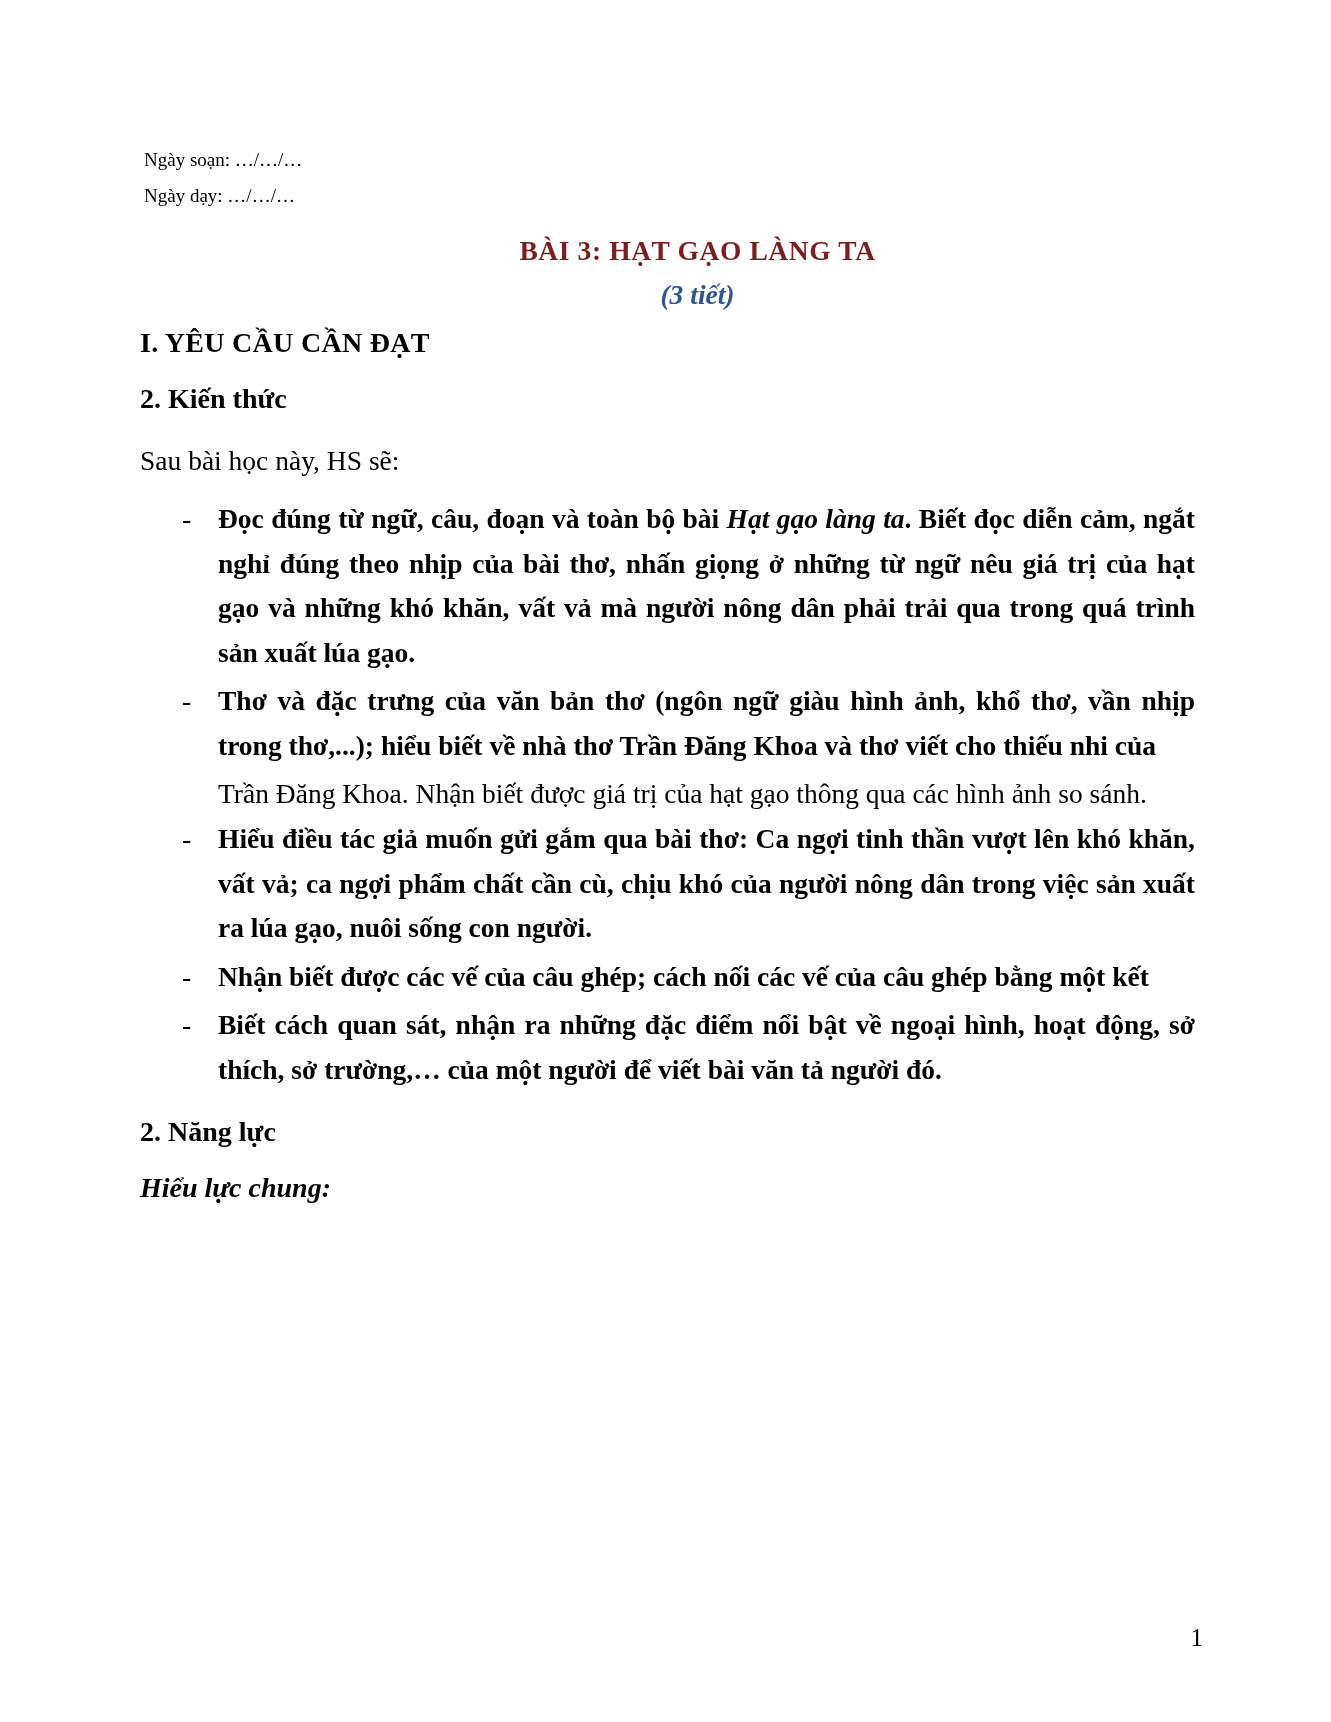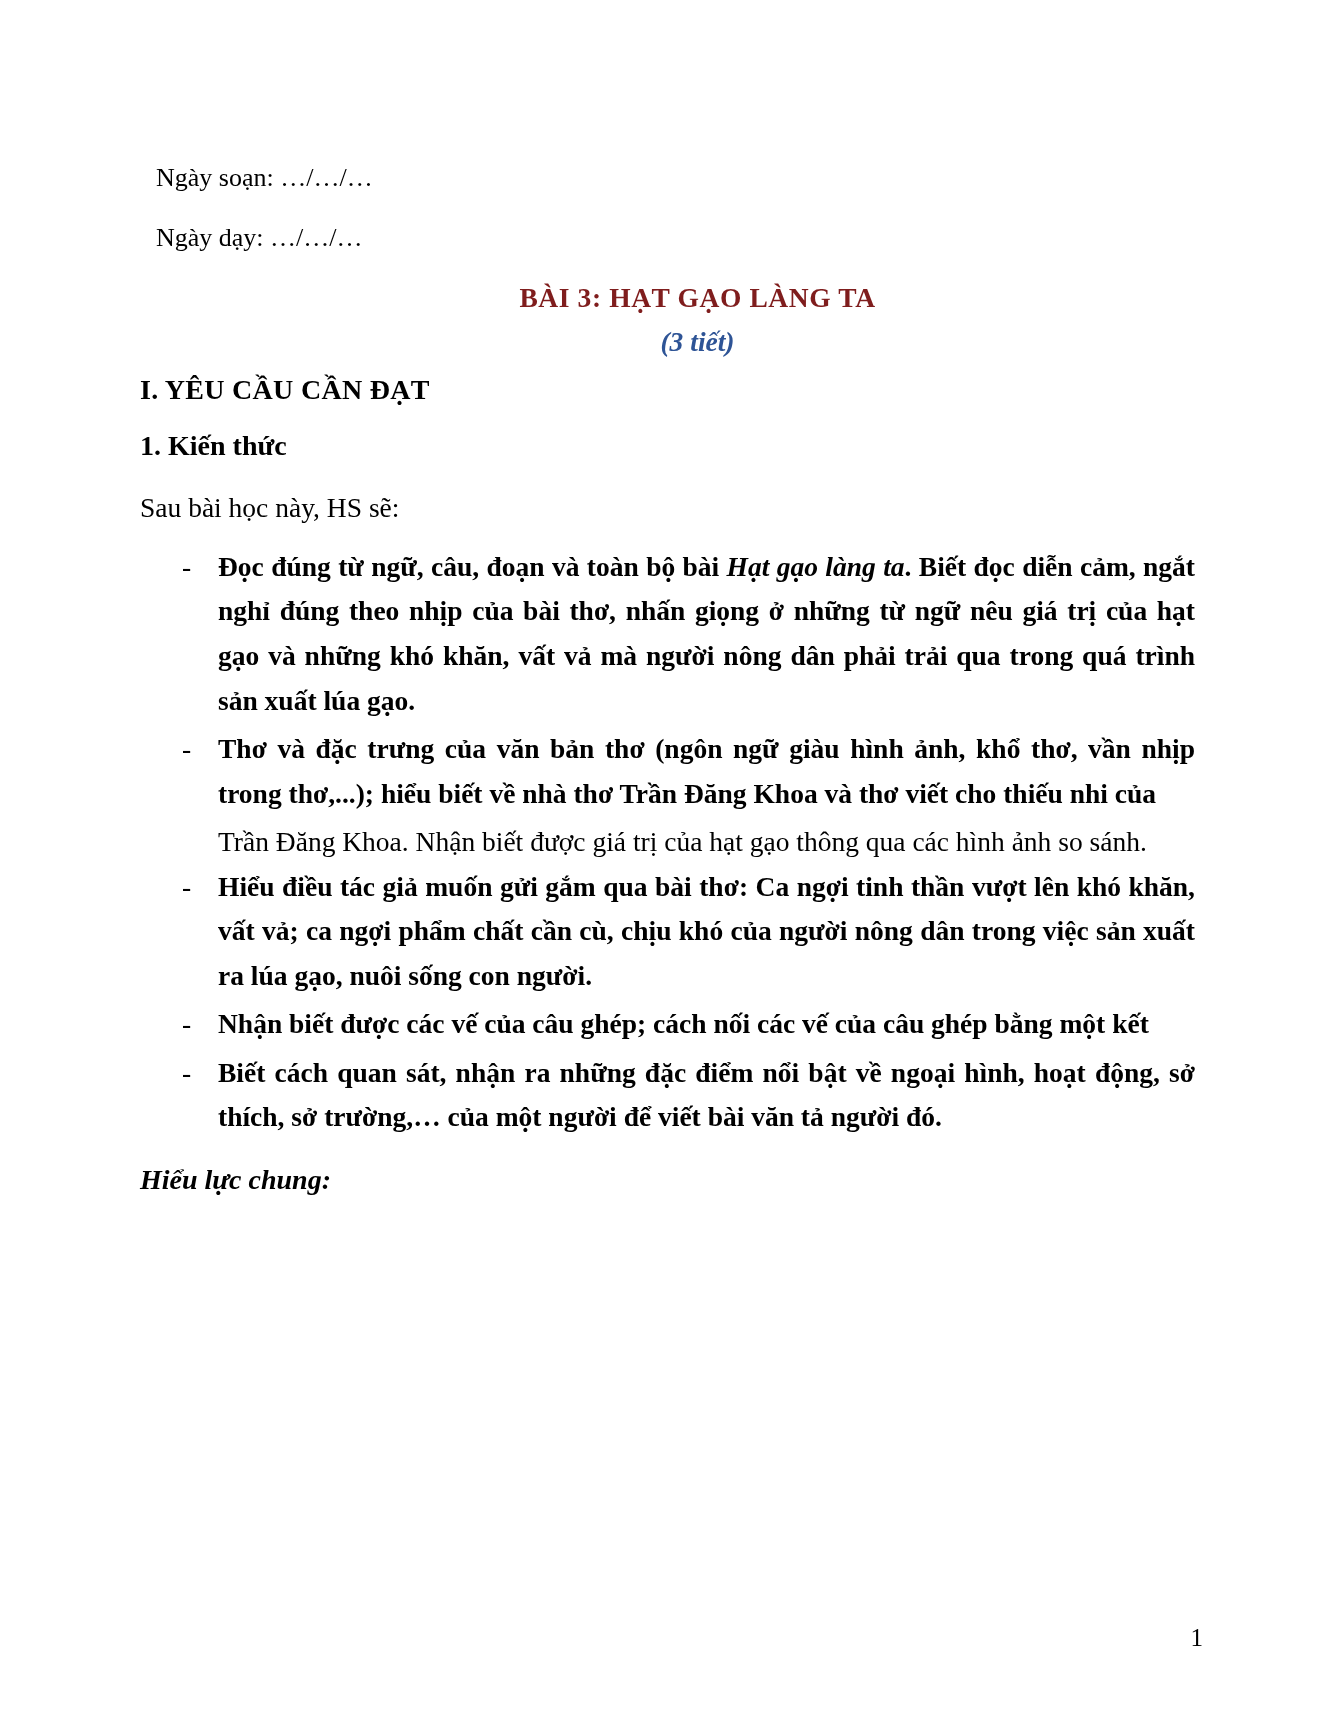--- a/index.html
+++ b/index.html
@@ -16,23 +16,23 @@
     overflow: hidden;
   }
   .page {
     position: relative;
     width: 1331px;
     height: 1722px;
     box-sizing: border-box;
     padding: 140px 136px 60px 140px;
   }
   .meta-line {
-    font-size: 26px;
+    font-size: 19px;
     line-height: 1.70;
-    margin: 16px;
+    margin: 4px;
   }
   .title {
     text-align: center;
     font-weight: bold;
     font-size: 27.5px;
     color: #7f1d1d;
     margin: 22px 0 0 0;
     letter-spacing: 0.6px;
     padding-left: 60px;
   }
@@ -117,21 +117,21 @@
 
 <div class="page">
 
   <div class="meta-line">Ngày soạn: …/…/…</div>
   <div class="meta-line">Ngày dạy: …/…/…</div>
 
   <div class="title">BÀI 3: HẠT GẠO LÀNG TA</div>
   <div class="subtitle">(3 tiết)</div>
 
   <div class="h1">I. YÊU CẦU CẦN ĐẠT</div>
-  <div class="h2">1. Kiến thức</div>
+  <div class="h2">2. Kiến thức</div>
   <div class="lead">Sau bài học này, HS sẽ:</div>
 
   <ul class="bullet-list">
 
     <li class="bullet-item">
       <span class="bullet-dash">-</span>
       <p class="bullet-text"><span>Đọc đúng từ ngữ, câu, đoạn và toàn bộ bài </span><em class="book">Hạt gạo làng ta</em><span>. Biết đọc diễn cảm, ngắt nghỉ đúng theo nhịp của bài thơ, nhấn giọng ở những từ ngữ nêu giá trị của hạt gạo và những khó khăn, vất vả mà người nông dân phải trải qua trong quá trình sản xuất lúa gạo.</span></p>
     </li>
 
     <li class="bullet-item">
@@ -150,17 +150,18 @@
       <p class="bullet-text">Nhận biết được các vế của câu ghép; cách nối các vế của câu ghép bằng một kết</p>
     </li>
 
     <li class="bullet-item">
       <span class="bullet-dash">-</span>
       <p class="bullet-text">Biết cách quan sát, nhận ra những đặc điểm nổi bật về ngoại hình, hoạt động, sở thích, sở trường,… của một người để viết bài văn tả người đó.</p>
     </li>
 
   </ul>
 
+  <div class="h2">2. Năng lực</div>
   <div class="h2-italic">Hiểu lực chung:</div>
 
   <div class="page-number">1</div>
 
 </div>
 
 </body></html>

